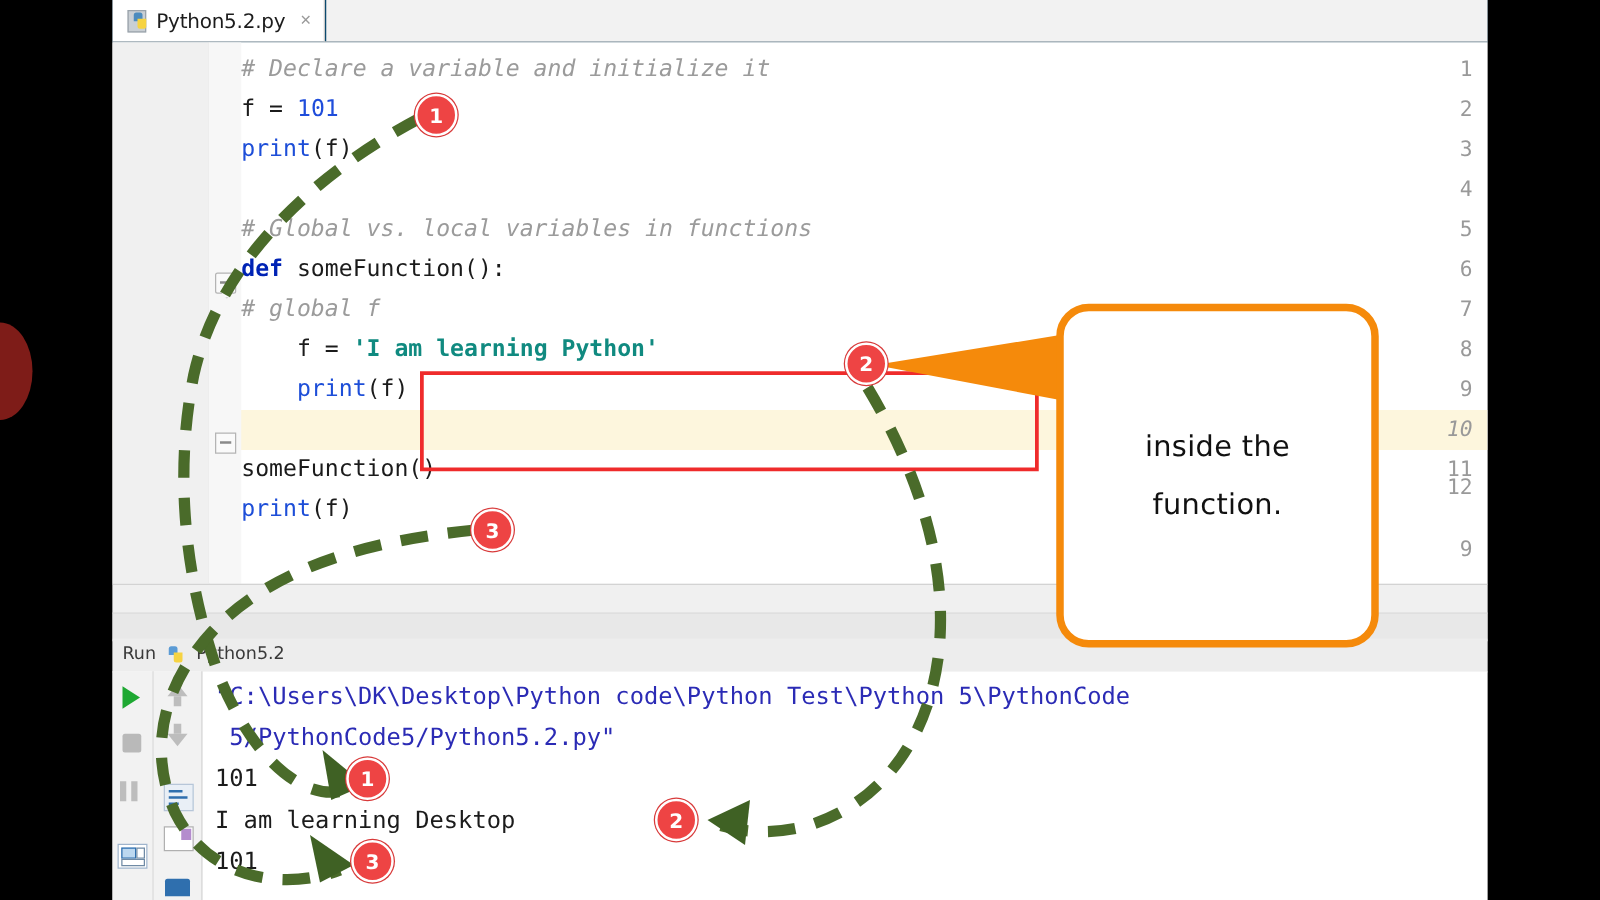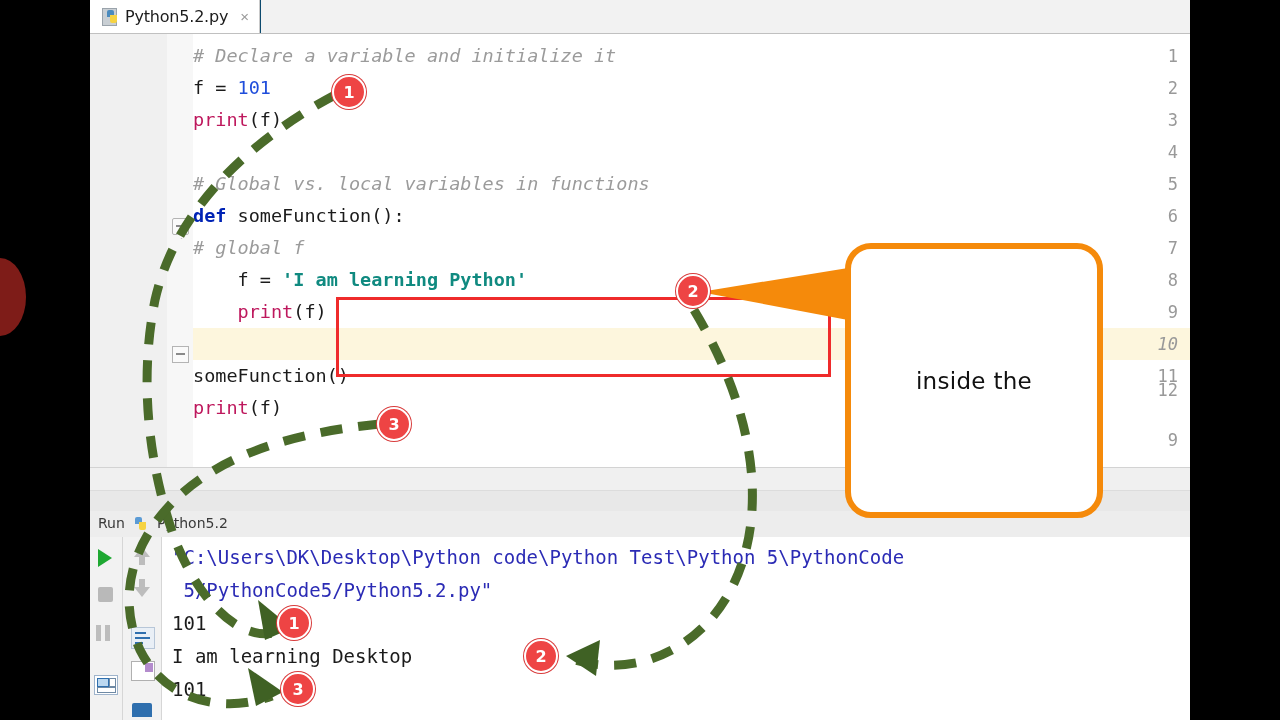--- a/index.html
+++ b/index.html
@@ -26,21 +26,21 @@
   #gutter{position:absolute;left:0;top:0;width:77px;height:433px;background:#f0f0f0;border-right:1px solid #d7d7d7;}
   #foldstrip{position:absolute;left:77px;top:0;width:26px;height:433px;background:#f7f7f7;}
   .lnum{position:absolute;right:12px;width:60px;text-align:right;font-family:"DejaVu Sans Mono",monospace;
         font-size:17px;color:#999999;line-height:32px;height:32px;}
   .hl10{position:absolute;left:0;width:1100px;height:32px;background:#fdf6dd;}
   .codeline{position:absolute;left:103px;height:32px;line-height:32px;white-space:pre;
             font-family:"DejaVu Sans Mono",monospace;font-size:18.5px;color:#1b1b1b;}
   .cmt{color:#9b9b9b;font-style:italic;}
   .kw{color:#0023b5;font-weight:bold;}
   .num{color:#1f4ddb;}
-  .fn{color:#be185d;}
+  .fn{color:#1d4ed8;}
   .str{color:#108a80;font-weight:bold;}
   .plain{color:#1b1b1b;}
 
   .foldmark{position:absolute;left:82px;width:15px;height:15px;border:1px solid #b4b4b4;background:#fafafa;}
   .foldmark.top{border-radius:2px;}
   .foldmark .bar{position:absolute;left:3px;top:6px;width:9px;height:1.5px;background:#8a8a8a;}
   .foldmark.top:after{content:"";position:absolute;left:3px;top:14px;width:9px;height:5px;
       background:#fafafa;border-left:1px solid #b4b4b4;border-right:1px solid #b4b4b4;
       border-bottom:1px solid #b4b4b4;clip-path:polygon(0 0,100% 0,50% 100%);}
 
@@ -231,20 +231,21 @@
     <polygon points="566 656 600 640 596 676" fill="#3f6124"></polygon>
 
     <polygon points="700 292 848 268 848 320" fill="#f58a0b"></polygon>
   </svg>
 
   <div id="leftblob"></div>
 
   <div id="callout">
     <div class="ctext">
       <div>inside the</div>
+      <div>function.</div>
     </div>
   </div>
 
   <div class="marker" style="left:332px;top:75px;">1</div>
   <div class="marker" style="left:676px;top:274px;">2</div>
   <div class="marker" style="left:377px;top:407px;">3</div>
   <div class="marker" style="left:277px;top:606px;">1</div>
   <div class="marker" style="left:524px;top:639px;">2</div>
   <div class="marker" style="left:281px;top:672px;">3</div>
 

